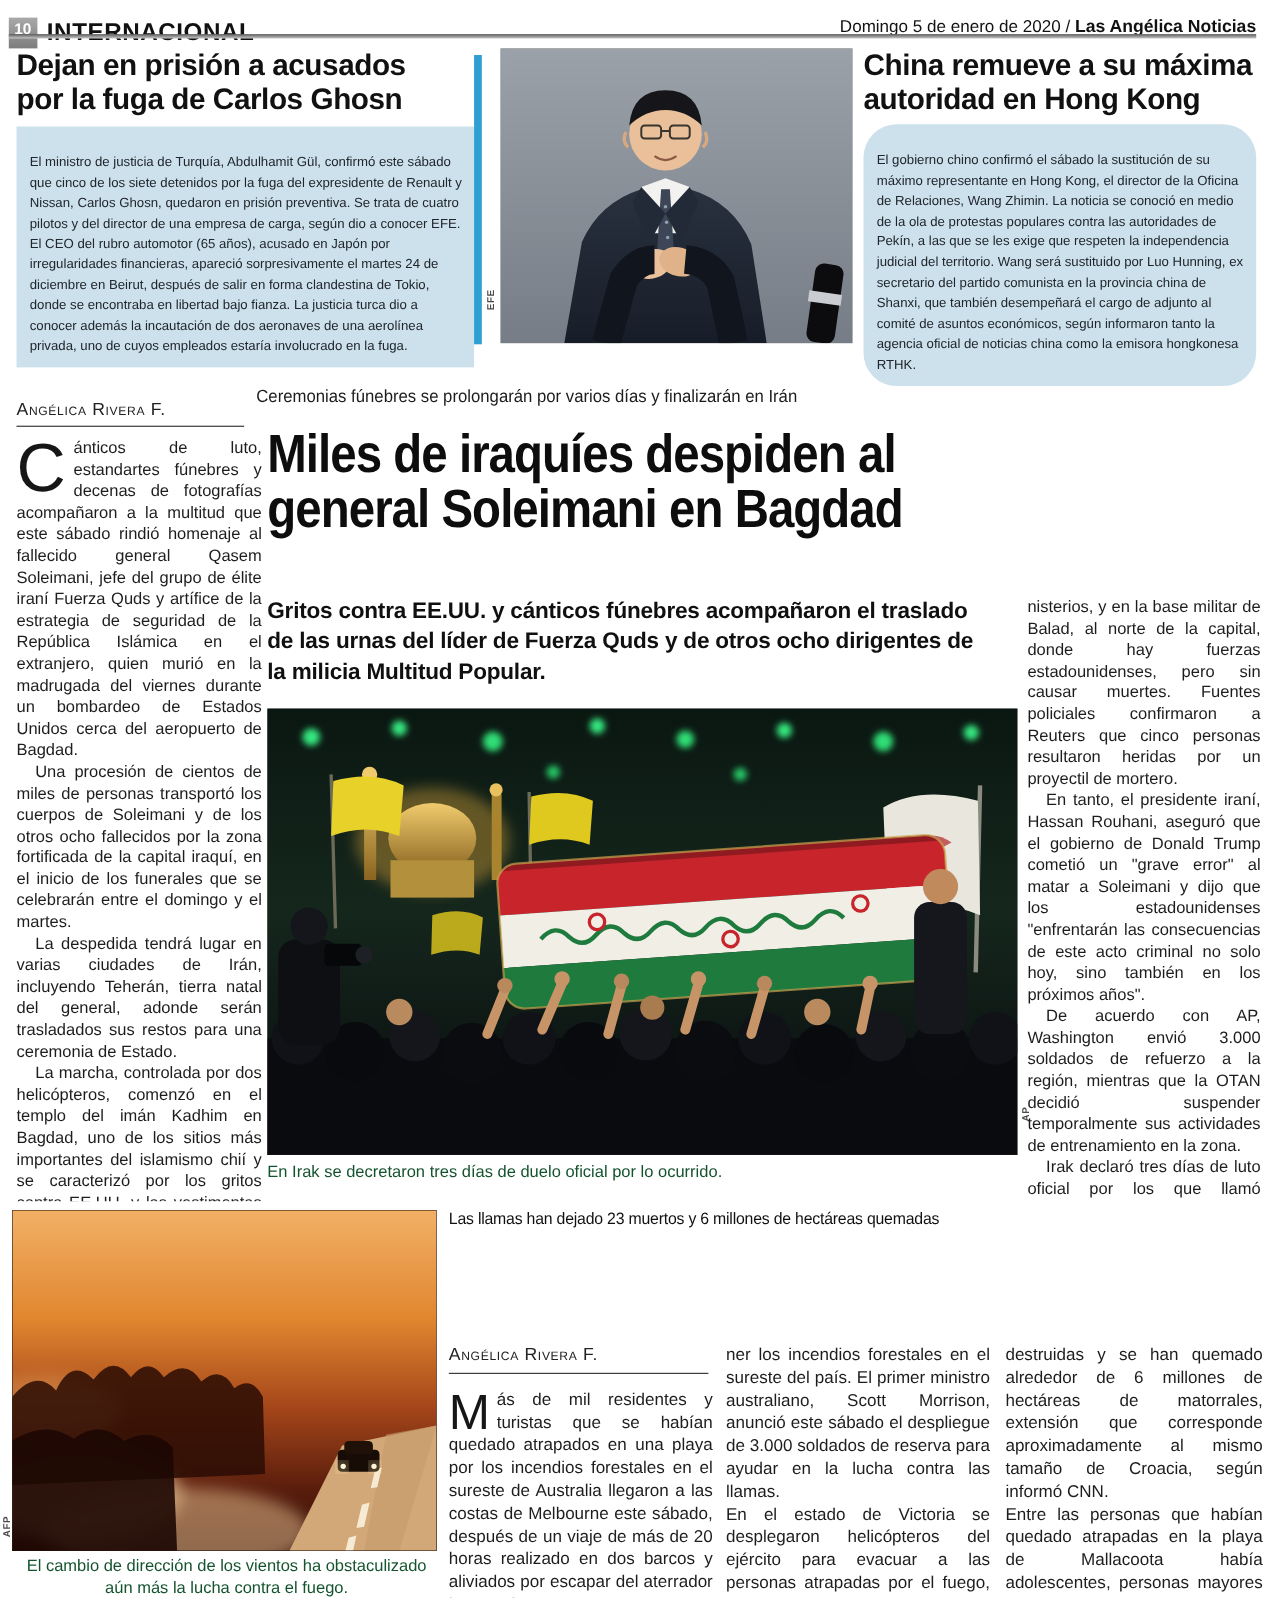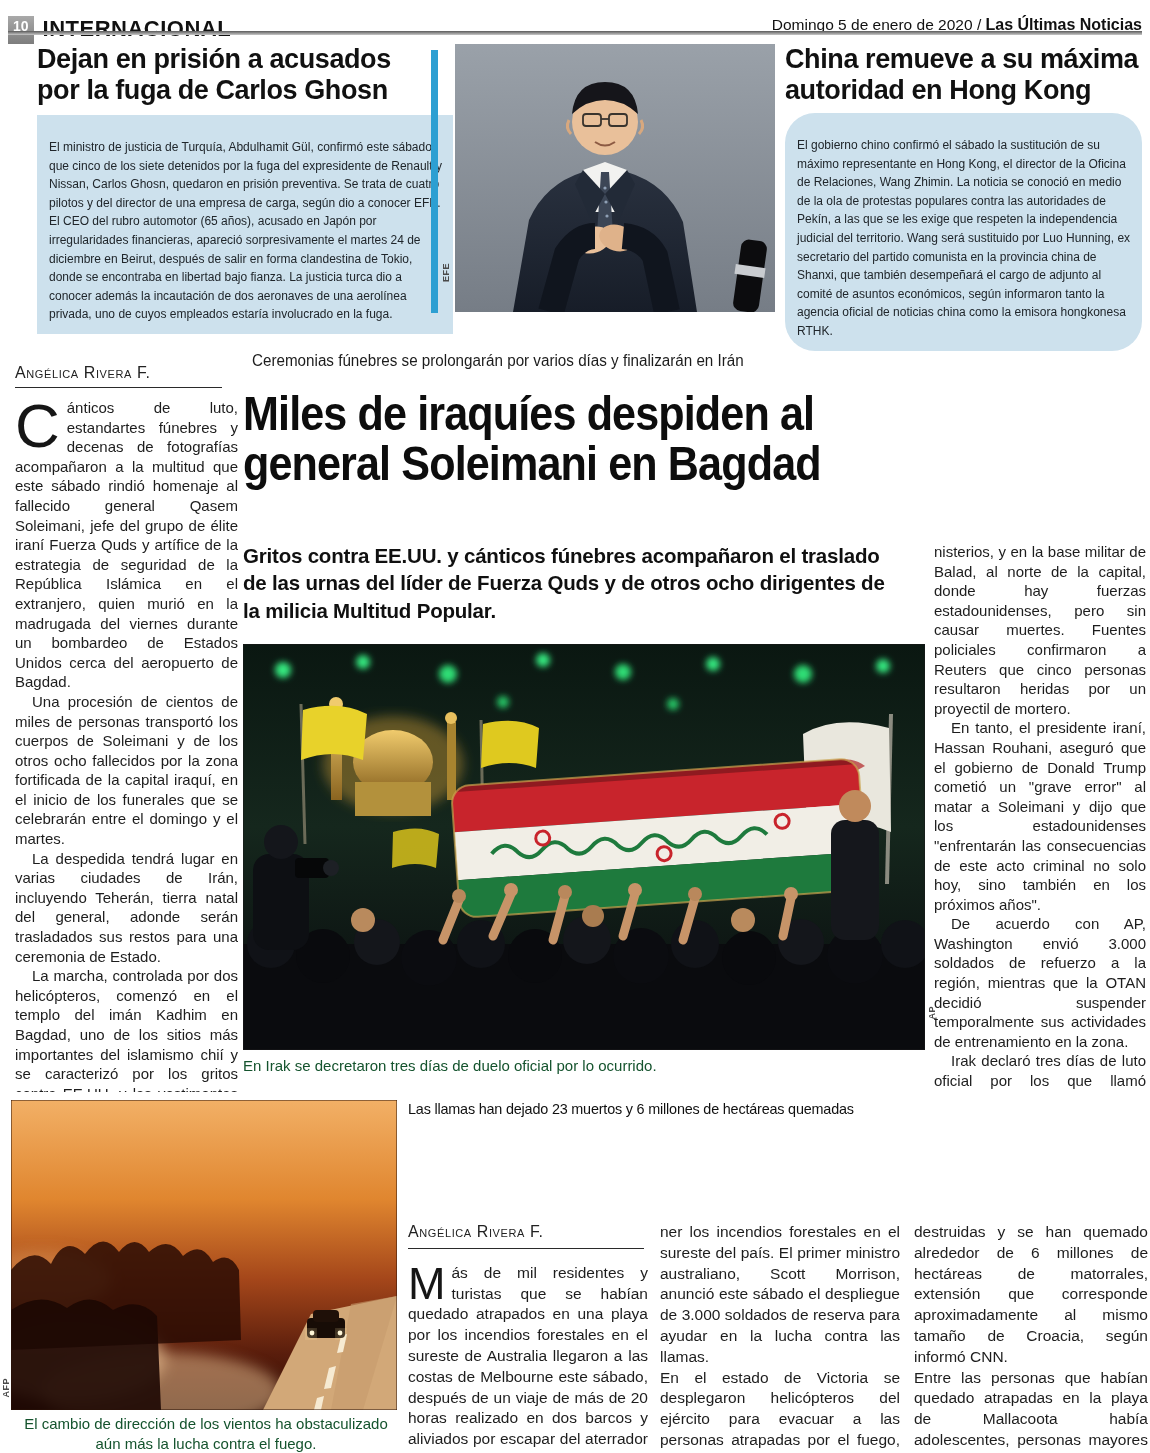--- a/index.html
+++ b/index.html
@@ -28,29 +28,29 @@
   .bodytext p.first { text-indent:0; }
   .dropcap { float:left; font-size:62px; line-height:49px; padding:3px 7px 0 0; color:#161616; }
   .dropcap-sm { float:left; font-size:45px; line-height:37px; padding:2px 6px 0 0; color:#161616; }
   .cond { display:inline-block; transform-origin:0 50%; white-space:nowrap; }
   .kicker { font-size:15px; color:#101010; letter-spacing:-.2px; }
   .caption { font-size:15px; line-height:20px; color:#14532d; }
   .photo-frame { position:absolute; overflow:hidden; background:#777; }
   svg { display:block; }
 
   
-  .ghosn { position:absolute; left:15px; top:44px; width:416px;margin-left:22px; }
+  .ghosn { position:absolute; left:15px; top:44px; width:416px; }
   .ghosn .bluebox { margin-top:10px; min-height:206px; }
   .hk { position:absolute; left:785px; top:44px; width:357px; }
   .hk .bluebox { margin-top:8px; min-height:210px;border-radius:30px; }
 
   
   .sole-byline { position:absolute; left:15px; top:364px; width:207px; }
   .sole-left { position:absolute; left:15px; top:398px; width:223px; height:694px; overflow:hidden; }
-  .sole-kicker { position:absolute; left:252px; top:352px; width:700px;text-decoration:underline; }
+  .sole-kicker { position:absolute; left:233px; top:352px; width:700px;text-decoration:underline; }
   .sole-headline { position:absolute; left:243px; top:388px; font-size:49px; font-weight:bold; line-height:1.03; letter-spacing:-1px; color:#0d0d0d; }
   .sole-lead { position:absolute; left:243px; top:542px; width:655px; font-size:20.5px; font-weight:bold; line-height:1.34; letter-spacing:-.2px; color:#101010; }
   .sole-right { position:absolute; left:934px; top:542px; width:212px; height:550px; overflow:hidden; }
   .sole-caption { position:absolute; left:243px; top:1056px; width:688px; }
 
   
   .aus-kicker { position:absolute; left:408px; top:1100px; width:740px; }
   .aus-headline { position:absolute; left:408px; top:1128px; font-size:39px; font-weight:bold; line-height:1.12; letter-spacing:-.8px; color:#0d0d0d; }
   .aus-byline { width:236px; margin-bottom:14px; }
   .aus-col { position:absolute; top:1222px; font-size:15.5px; line-height:20.8px; text-align:justify; hyphens:auto; -webkit-hyphens:auto; color:#1d1d1d; }
@@ -58,21 +58,21 @@
   .fire-caption { position:absolute; left:10px; top:1414px; width:392px;text-align:center; }
 </style>
 </head>
 <body>
 
 <div class="page">
 
   <div class="masthead">
     <span class="page-badge">10</span>
     <span class="section-title">INTERNACIONAL</span>
-    <span class="masthead-right"><span>Domingo 5 de enero de 2020 / </span><b>Las Últimas Noticias</b></span>
+    <span class="masthead-right"><span>Domingo 5 de enero de 2020 / </span><b>Las Angélica Noticias</b></span>
   </div>
   <div class="header-rule"></div>
 
   <div class="ghosn">
     <div class="headline-sm">
       <div>Dejan en prisión a acusados</div>
       <div>por la fuga de Carlos Ghosn</div>
     </div>
     <div class="bluebox">El ministro de justicia de Turquía, Abdulhamit Gül, confirmó este sábado que cinco de los siete detenidos por la fuga del expresidente de Renault y Nissan, Carlos Ghosn, quedaron en prisión preventiva. Se trata de cuatro pilotos y del director de una empresa de carga, según dio a conocer EFE. El CEO del rubro automotor (65 años), acusado en Japón por irregularidades financieras, apareció sorpresivamente el martes 24 de diciembre en Beirut, después de salir en forma clandestina de Tokio, donde se encontraba en libertad bajo fianza. La justicia turca dio a conocer además la incautación de dos aeronaves de una aerolínea privada, uno de cuyos empleados estaría involucrado en la fuga.</div>
   </div>

